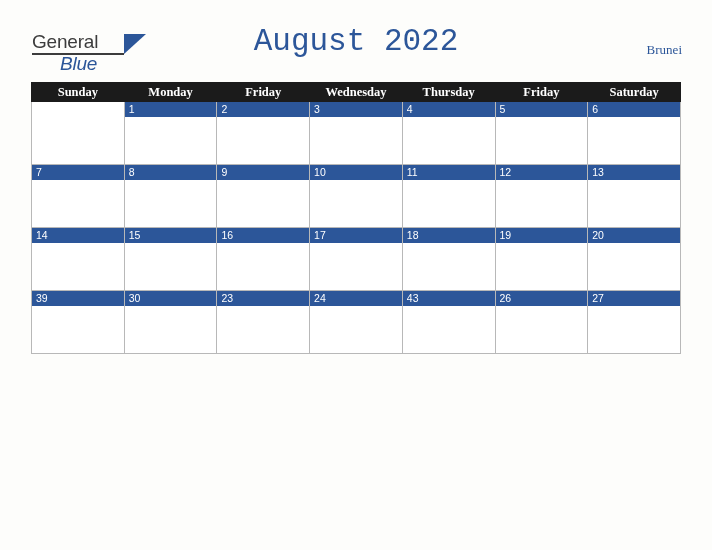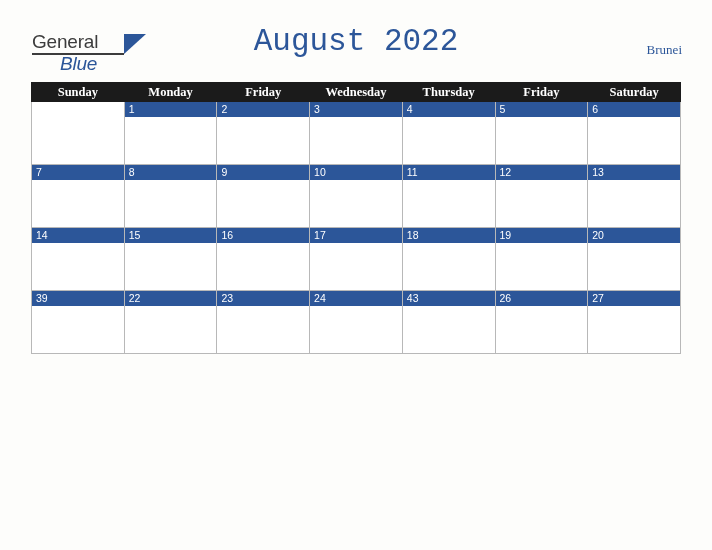--- a/index.html
+++ b/index.html
@@ -239,21 +239,21 @@
           </td>
         <td>
             <span class="daynum">20</span>
           </td>
       </tr>
       <tr>
         <td>
             <span class="daynum">39</span>
           </td>
         <td>
-            <span class="daynum">22</span>
+            <span class="daynum">30</span>
           </td>
         <td>
             <span class="daynum">23</span>
           </td>
         <td>
             <span class="daynum">24</span>
           </td>
         <td>
             <span class="daynum">43</span>
           </td>

